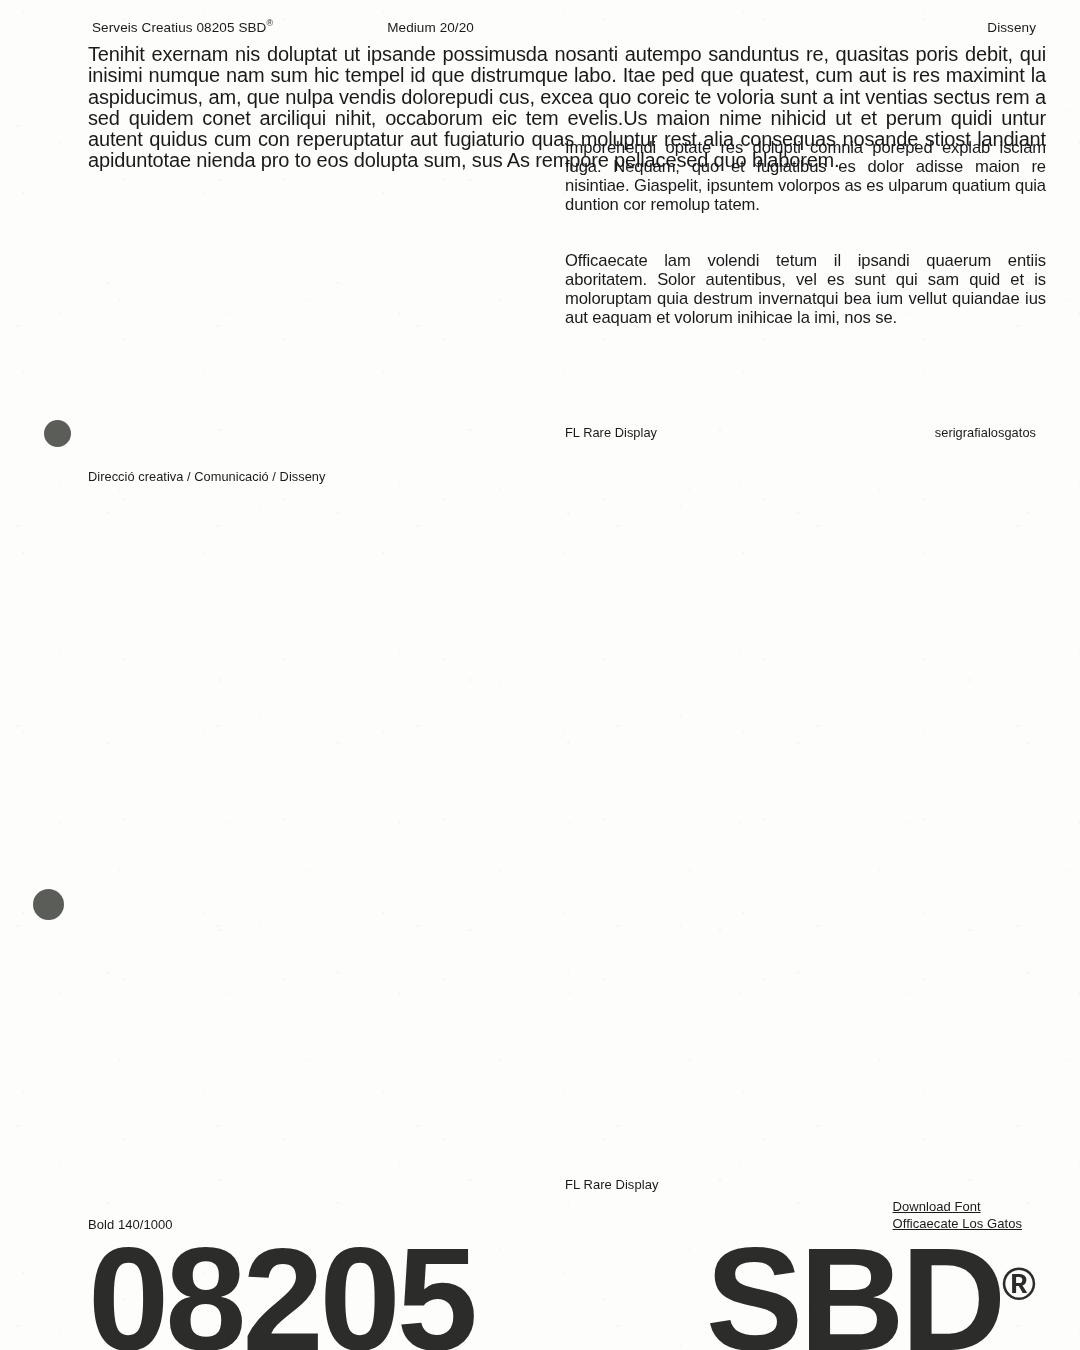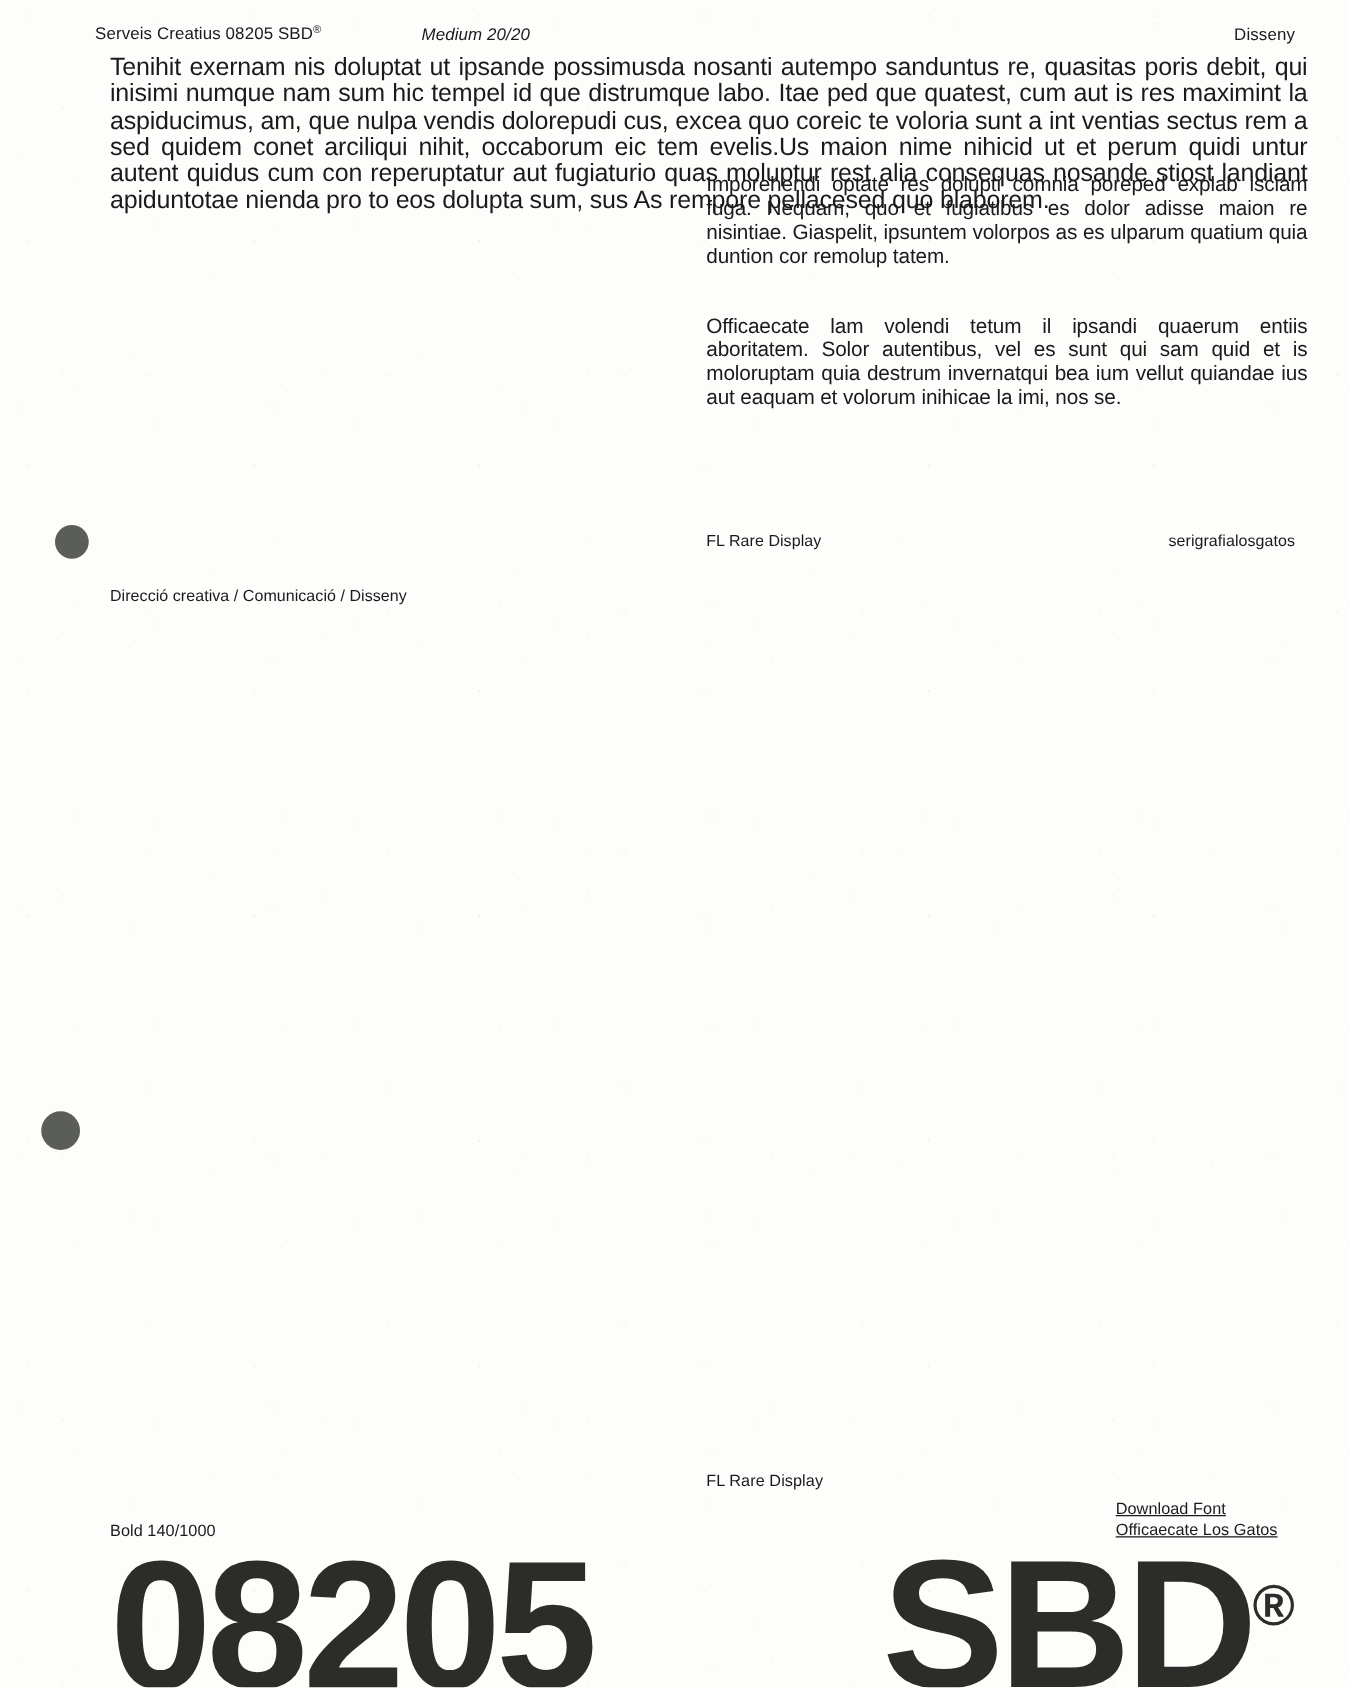--- a/index.html
+++ b/index.html
@@ -34,29 +34,29 @@
       radial-gradient(circle at 35% 84%, rgba(0,0,0,.08) 0 .7px, transparent 1px),
       radial-gradient(circle at 9% 63%, rgba(0,0,0,.07) 0 .7px, transparent 1px),
       radial-gradient(circle at 71% 91%, rgba(0,0,0,.06) 0 .7px, transparent 1px);
     background-size: 180px 180px, 230px 230px, 160px 160px, 210px 210px, 190px 190px, 250px 250px, 170px 170px, 200px 200px, 240px 240px;
   }
 
   
   .header {
     position: absolute;
     top: 18px;
-    left: 76px;
+    left: 92px;
     right: 44px;
     display: flex;
     justify-content: space-between;
     align-items: baseline;
     font-size: 13.5px;
     letter-spacing: .1px;
   }
-  .header .center { margin-left: 80px; font-style: italic; }
+  .header .center { margin-left: 114px; }
   .header .right { margin-left: auto; }
   .reg {
     font-size: 9px;
     vertical-align: super;
   }
 
   
   .lead {
     position: absolute;
     top: 44px;

